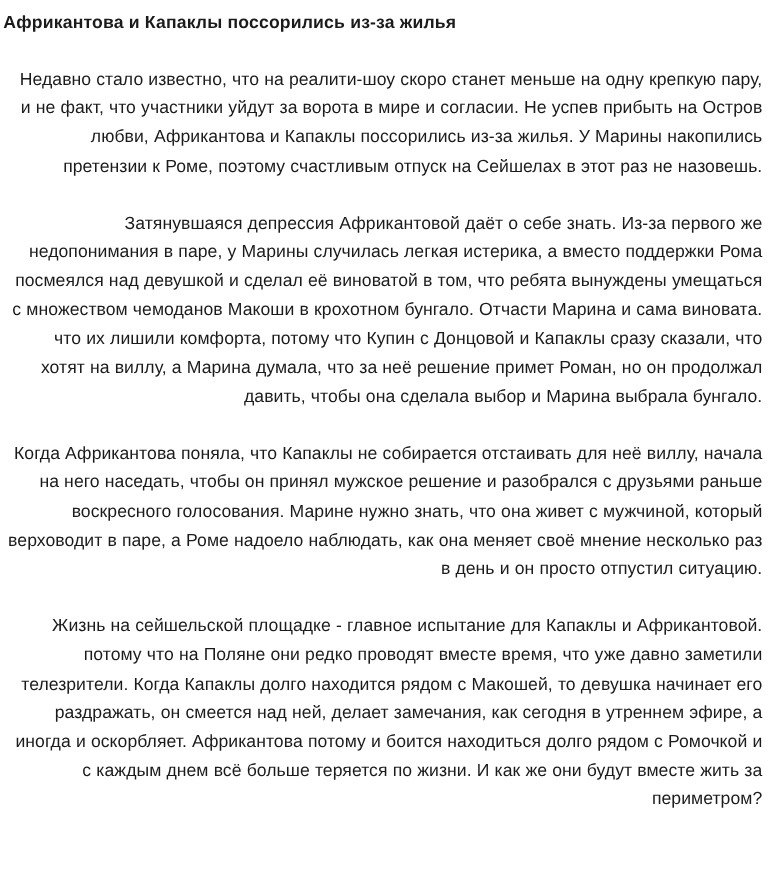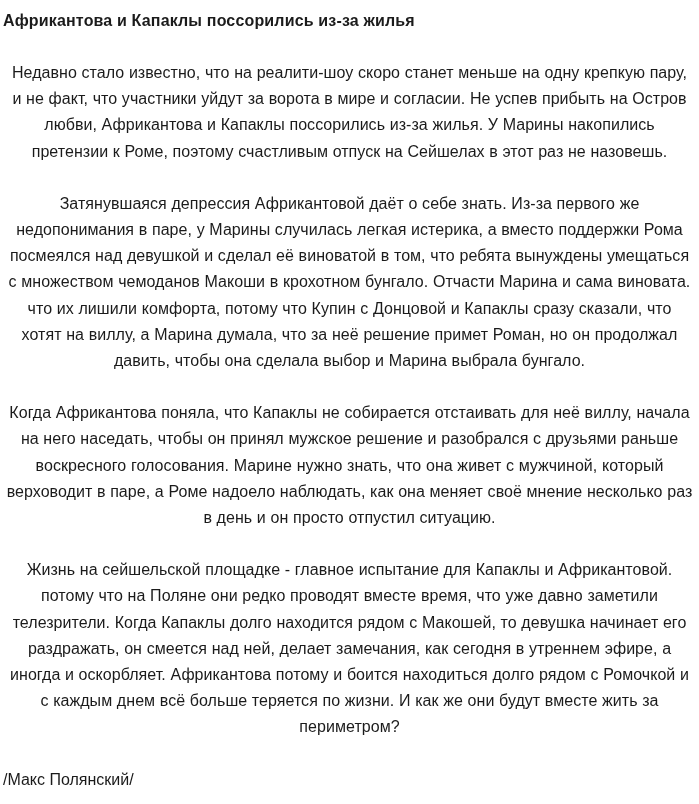--- a/index.html
+++ b/index.html
@@ -33,21 +33,21 @@
   .article-body {
     margin: 0;
     padding-top: 26px;
   }
   .article-paragraph {
     font-size: 16px;
     font-weight: 400;
     line-height: 26.2px;
     margin: 0 0 26px 3px;
     color: #1b1b1b;
-    text-align: center;
+    text-align: right;
     letter-spacing: 0.003em;
     word-spacing: 0.01em;
   }
   .article-paragraph:last-child {
     margin-bottom: 0;
   }
   .article-signature {
     font-size: 16px;
     font-weight: 400;
     line-height: 26px;
@@ -65,17 +65,16 @@
   <div class="article-body">
 
     <p class="article-paragraph">Недавно стало известно, что на реалити-шоу скоро станет меньше на одну крепкую пару, и не факт, что участники уйдут за ворота в мире и согласии. Не успев прибыть на Остров любви, Африкантова и Капаклы поссорились из-за жилья. У Марины накопились претензии к Роме, поэтому счастливым отпуск на Сейшелах в этот раз не назовешь.</p>
 
     <p class="article-paragraph">Затянувшаяся депрессия Африкантовой даёт о себе знать. Из-за первого же недопонимания в паре, у Марины случилась легкая истерика, а вместо поддержки Рома посмеялся над девушкой и сделал её виноватой в том, что ребята вынуждены умещаться с множеством чемоданов Макоши в крохотном бунгало. Отчасти Марина и сама виновата. что их лишили комфорта, потому что Купин с Донцовой и Капаклы сразу сказали, что хотят на виллу, а Марина думала, что за неё решение примет Роман, но он продолжал давить, чтобы она сделала выбор и Марина выбрала бунгало.</p>
 
     <p class="article-paragraph">Когда Африкантова поняла, что Капаклы не собирается отстаивать для неё виллу, начала на него наседать, чтобы он принял мужское решение и разобрался с друзьями раньше воскресного голосования. Марине нужно знать, что она живет с мужчиной, который верховодит в паре, а Роме надоело наблюдать, как она меняет своё мнение несколько раз в день и он просто отпустил ситуацию.</p>
 
     <p class="article-paragraph">Жизнь на сейшельской площадке - главное испытание для Капаклы и Африкантовой. потому что на Поляне они редко проводят вместе время, что уже давно заметили телезрители. Когда Капаклы долго находится рядом с Макошей, то девушка начинает его раздражать, он смеется над ней, делает замечания, как сегодня в утреннем эфире, а иногда и оскорбляет. Африкантова потому и боится находиться долго рядом с Ромочкой и с каждым днем всё больше теряется по жизни. И как же они будут вместе жить за периметром?</p>
 
-    <p class="article-signature">/Макс Полянский/</p>
 
   </div>
 
 </article>
 
 </body></html>

